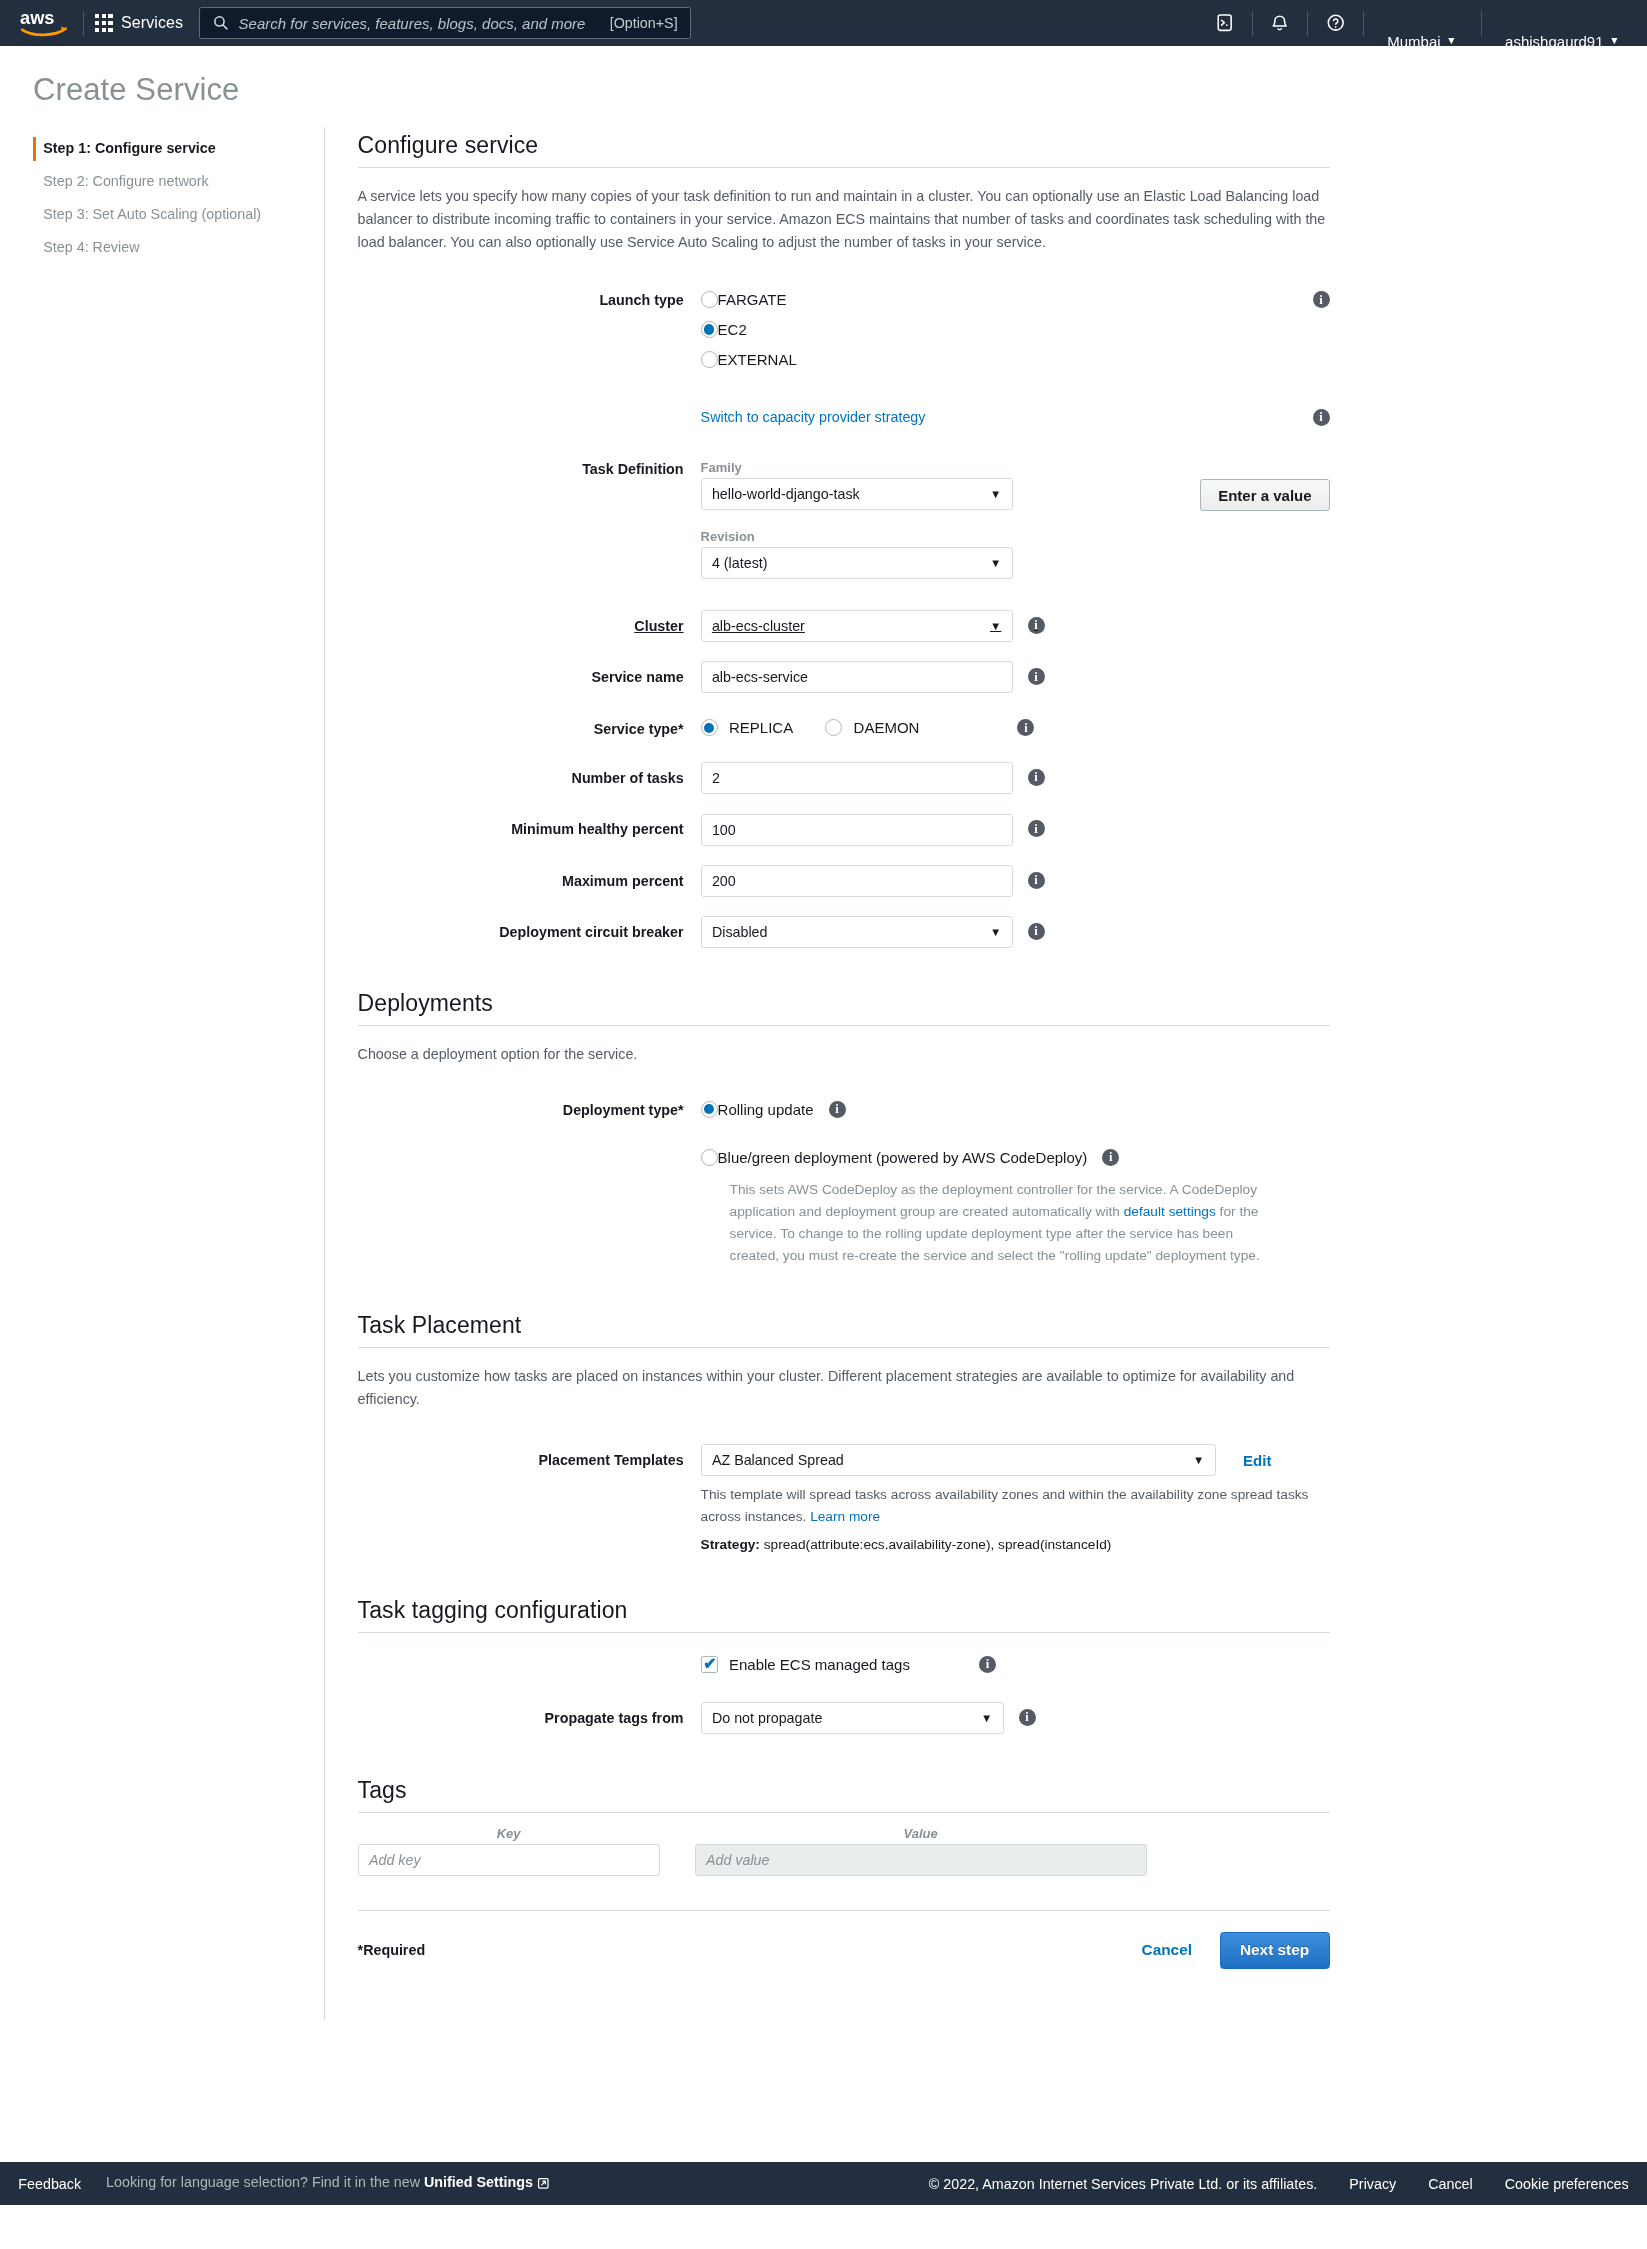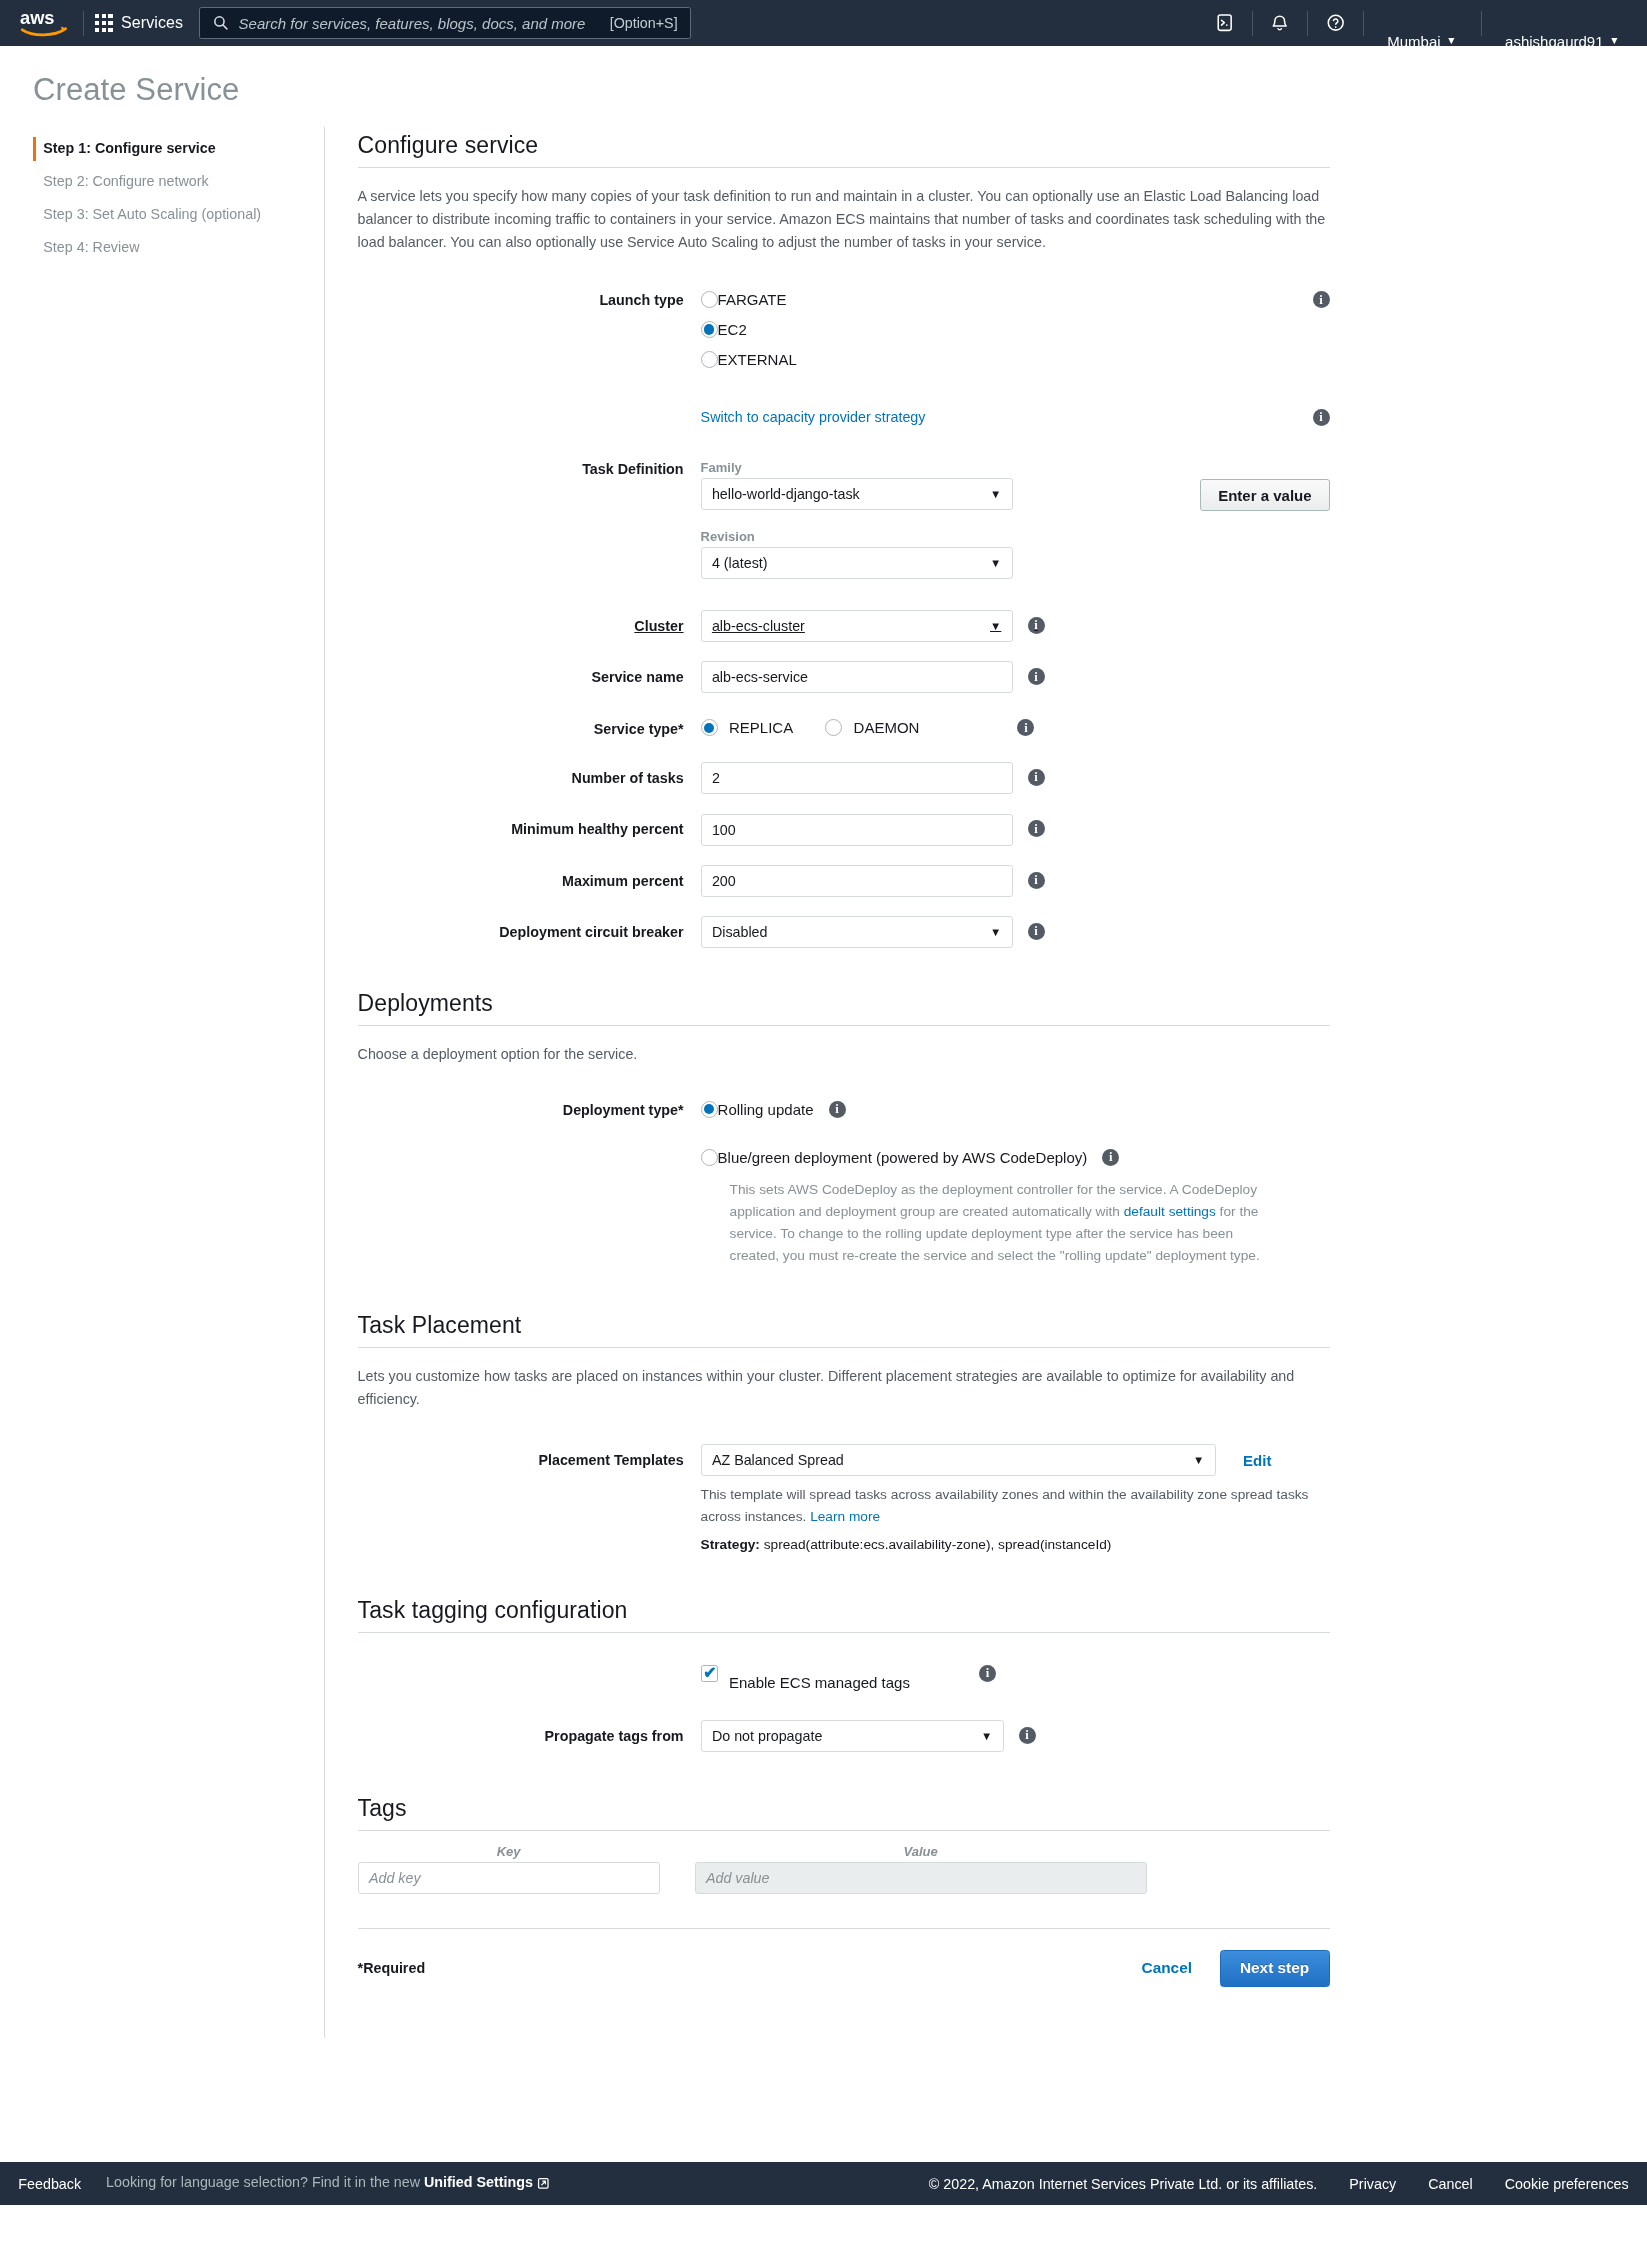--- a/index.html
+++ b/index.html
@@ -435,21 +435,21 @@
           </div>
         </div>
 
         <h2 class="sect" style="margin-top:41px;">Task tagging configuration</h2>
         <div class="sect-rule"></div>
 
         <div class="frow" style="margin-top:23px;">
           <div class="flabel"></div>
           <div class="fctl" style="align-items:center;">
             <span class="checkbox on"></span>
-            <span class="radio-label" style="margin-left:11.4px;margin-top:18px;">Enable ECS managed tags</span>
+            <span class="radio-label" style="margin-left:11.4px;">Enable ECS managed tags</span>
             <span class="info-i" style="margin-left:69px;">i</span>
           </div>
         </div>
 
         <div class="frow" style="margin-top:29px;">
           <div class="flabel">Propagate tags from</div>
           <div class="fctl">
             <div class="selectbox w-530">
               <span>Do not propagate</span>
               <span class="arrow">▼</span>

